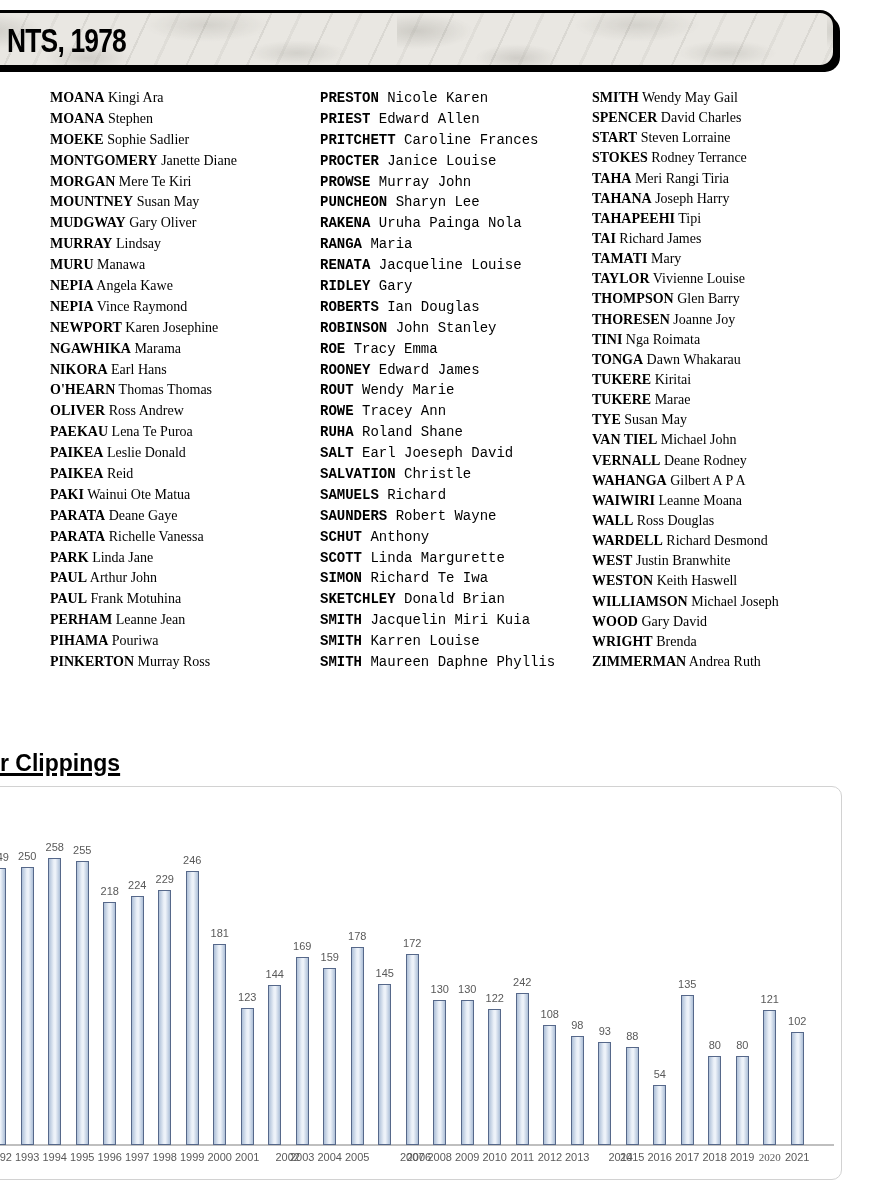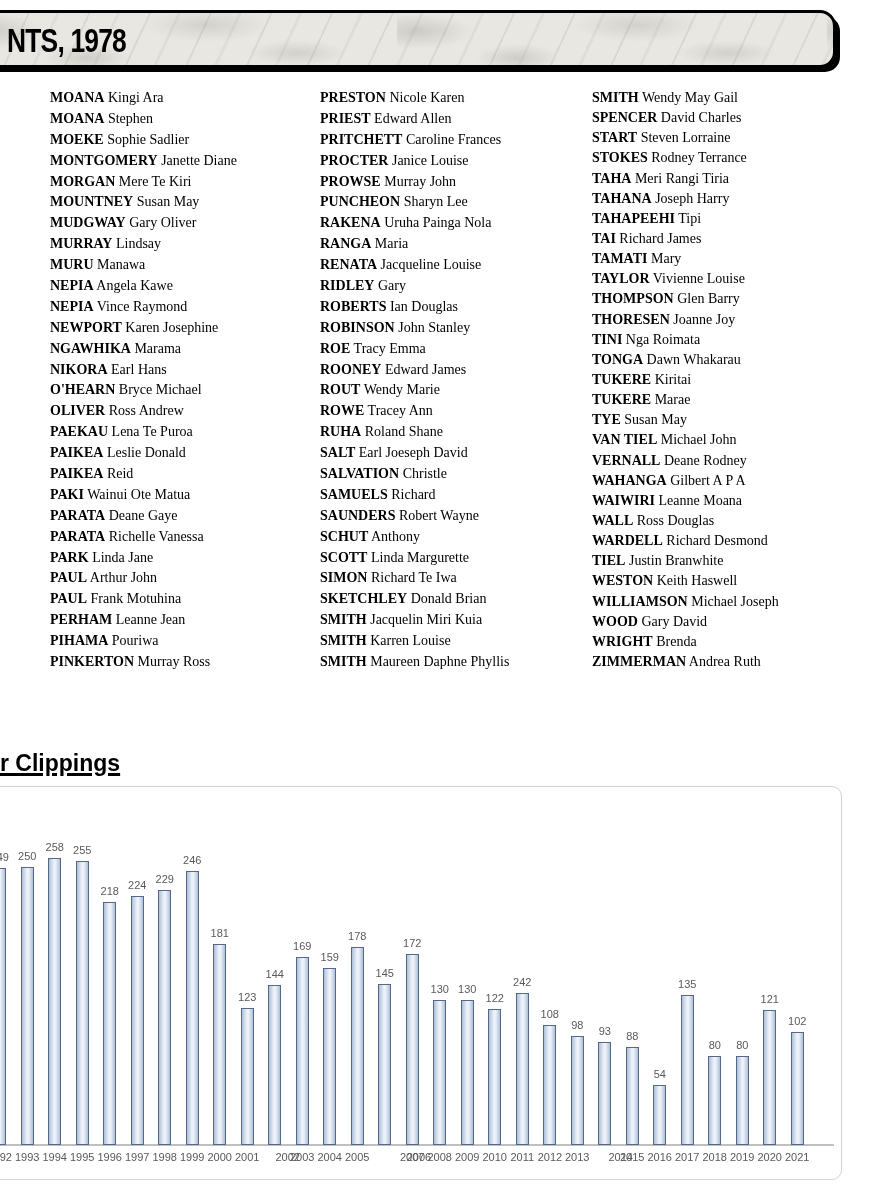--- a/index.html
+++ b/index.html
@@ -24,21 +24,21 @@
   }
   .banner-title{
     position:absolute;left:40px;top:9px;
     font-family:"Liberation Sans",sans-serif;font-weight:700;font-size:33px;
     letter-spacing:-1px;color:#000;transform:scaleX(.80);transform-origin:left center;
     white-space:nowrap;
   }
 
   
   .name-col{position:absolute;top:88px;color:#000;font-size:14px;white-space:nowrap;}
-  .col-1{left:50px;}  .col-2{left:320px;} .col-3{left:592px;}
+  .col-1{left:50px;}  .col-2{left:320px;font-family:Liberation Mono, monospace;} .col-3{left:592px;}
   .col-1 .name-row,.col-2 .name-row{height:20.9px;line-height:20.9px;}
   .col-3 .name-row{height:20.15px;line-height:20.15px;}
   .surname{font-weight:700;}
 
   
   .chart-title{
     position:absolute;left:0;top:750px;
     font-family:"Liberation Sans",sans-serif;font-weight:700;font-size:23px;color:#000;
     text-decoration:underline;text-decoration-thickness:2.5px;white-space:nowrap;
   }
@@ -85,21 +85,21 @@
       <div class="name-row"><span class="surname">NEPIA</span> <span class="given">Angela Kawe</span></div>
 
       <div class="name-row"><span class="surname">NEPIA</span> <span class="given">Vince Raymond</span></div>
 
       <div class="name-row"><span class="surname">NEWPORT</span> <span class="given">Karen Josephine</span></div>
 
       <div class="name-row"><span class="surname">NGAWHIKA</span> <span class="given">Marama</span></div>
 
       <div class="name-row"><span class="surname">NIKORA</span> <span class="given">Earl Hans</span></div>
 
-      <div class="name-row"><span class="surname">O'HEARN</span> <span class="given">Bryce Michael</span></div>
+      <div class="name-row"><span class="surname">O'HEARN</span> <span class="given">Thomas Thomas</span></div>
 
       <div class="name-row"><span class="surname">OLIVER</span> <span class="given">Ross Andrew</span></div>
 
       <div class="name-row"><span class="surname">PAEKAU</span> <span class="given">Lena Te Puroa</span></div>
 
       <div class="name-row"><span class="surname">PAIKEA</span> <span class="given">Leslie Donald</span></div>
 
       <div class="name-row"><span class="surname">PAIKEA</span> <span class="given">Reid</span></div>
 
       <div class="name-row"><span class="surname">PAKI</span> <span class="given">Wainui Ote Matua</span></div>
@@ -219,21 +219,21 @@
       <div class="name-row"><span class="surname">VERNALL</span> <span class="given">Deane Rodney</span></div>
 
       <div class="name-row"><span class="surname">WAHANGA</span> <span class="given">Gilbert A P A</span></div>
 
       <div class="name-row"><span class="surname">WAIWIRI</span> <span class="given">Leanne Moana</span></div>
 
       <div class="name-row"><span class="surname">WALL</span> <span class="given">Ross Douglas</span></div>
 
       <div class="name-row"><span class="surname">WARDELL</span> <span class="given">Richard Desmond</span></div>
 
-      <div class="name-row"><span class="surname">TIEL</span> <span class="given">Justin Branwhite</span></div>
+      <div class="name-row"><span class="surname">WEST</span> <span class="given">Justin Branwhite</span></div>
 
       <div class="name-row"><span class="surname">WESTON</span> <span class="given">Keith Haswell</span></div>
 
       <div class="name-row"><span class="surname">WILLIAMSON</span> <span class="given">Michael Joseph</span></div>
 
       <div class="name-row"><span class="surname">WOOD</span> <span class="given">Gary David</span></div>
 
       <div class="name-row"><span class="surname">WRIGHT</span> <span class="given">Brenda</span></div>
 
       <div class="name-row"><span class="surname">ZIMMERMAN</span> <span class="given">Andrea Ruth</span></div>
@@ -323,19 +323,19 @@
       <div class="bar-value" style="left: 667.25px; top: 978px; color: rgb(89, 89, 89);">135</div>
       <div class="year-label" style="left: 667.25px; color: rgb(89, 89, 89);">2017</div>
       <div class="bar" style="left: 708.25px; top: 1056px; height: 89px; border: 1px solid rgb(86, 104, 138); background: linear-gradient(to right, rgb(174, 192, 216), rgb(237, 242, 249) 45%, rgb(237, 242, 249) 60%, rgb(174, 192, 216));"></div>
       <div class="bar-value" style="left: 694.75px; top: 1039px; color: rgb(89, 89, 89);">80</div>
       <div class="year-label" style="left: 694.75px; color: rgb(89, 89, 89);">2018</div>
       <div class="bar" style="left: 735.75px; top: 1056px; height: 89px; border: 1px solid rgb(86, 104, 138); background: linear-gradient(to right, rgb(174, 192, 216), rgb(237, 242, 249) 45%, rgb(237, 242, 249) 60%, rgb(174, 192, 216));"></div>
       <div class="bar-value" style="left: 722.25px; top: 1039px; color: rgb(89, 89, 89);">80</div>
       <div class="year-label" style="left: 722.25px; color: rgb(89, 89, 89);">2019</div>
       <div class="bar" style="left: 763.25px; top: 1010px; height: 135px; border: 1px solid rgb(86, 104, 138); background: linear-gradient(to right, rgb(174, 192, 216), rgb(237, 242, 249) 45%, rgb(237, 242, 249) 60%, rgb(174, 192, 216));"></div>
       <div class="bar-value" style="left: 749.75px; top: 993px; color: rgb(89, 89, 89);">121</div>
-      <div class="year-label" style="left: 749.75px; color: rgb(89, 89, 89);">2020</div>
+      <div class="year-label" style="left: 749.75px; color: rgb(89, 89, 89); font-family: Liberation Serif, serif;">2020</div>
       <div class="bar" style="left: 790.75px; top: 1032px; height: 113px; border: 1px solid rgb(86, 104, 138); background: linear-gradient(to right, rgb(174, 192, 216), rgb(237, 242, 249) 45%, rgb(237, 242, 249) 60%, rgb(174, 192, 216));"></div>
       <div class="bar-value" style="left: 777.25px; top: 1015px; color: rgb(89, 89, 89);">102</div>
       <div class="year-label" style="left: 777.25px; color: rgb(89, 89, 89);">2021</div>
     </div>
 
 </div>
 
 </body></html>

